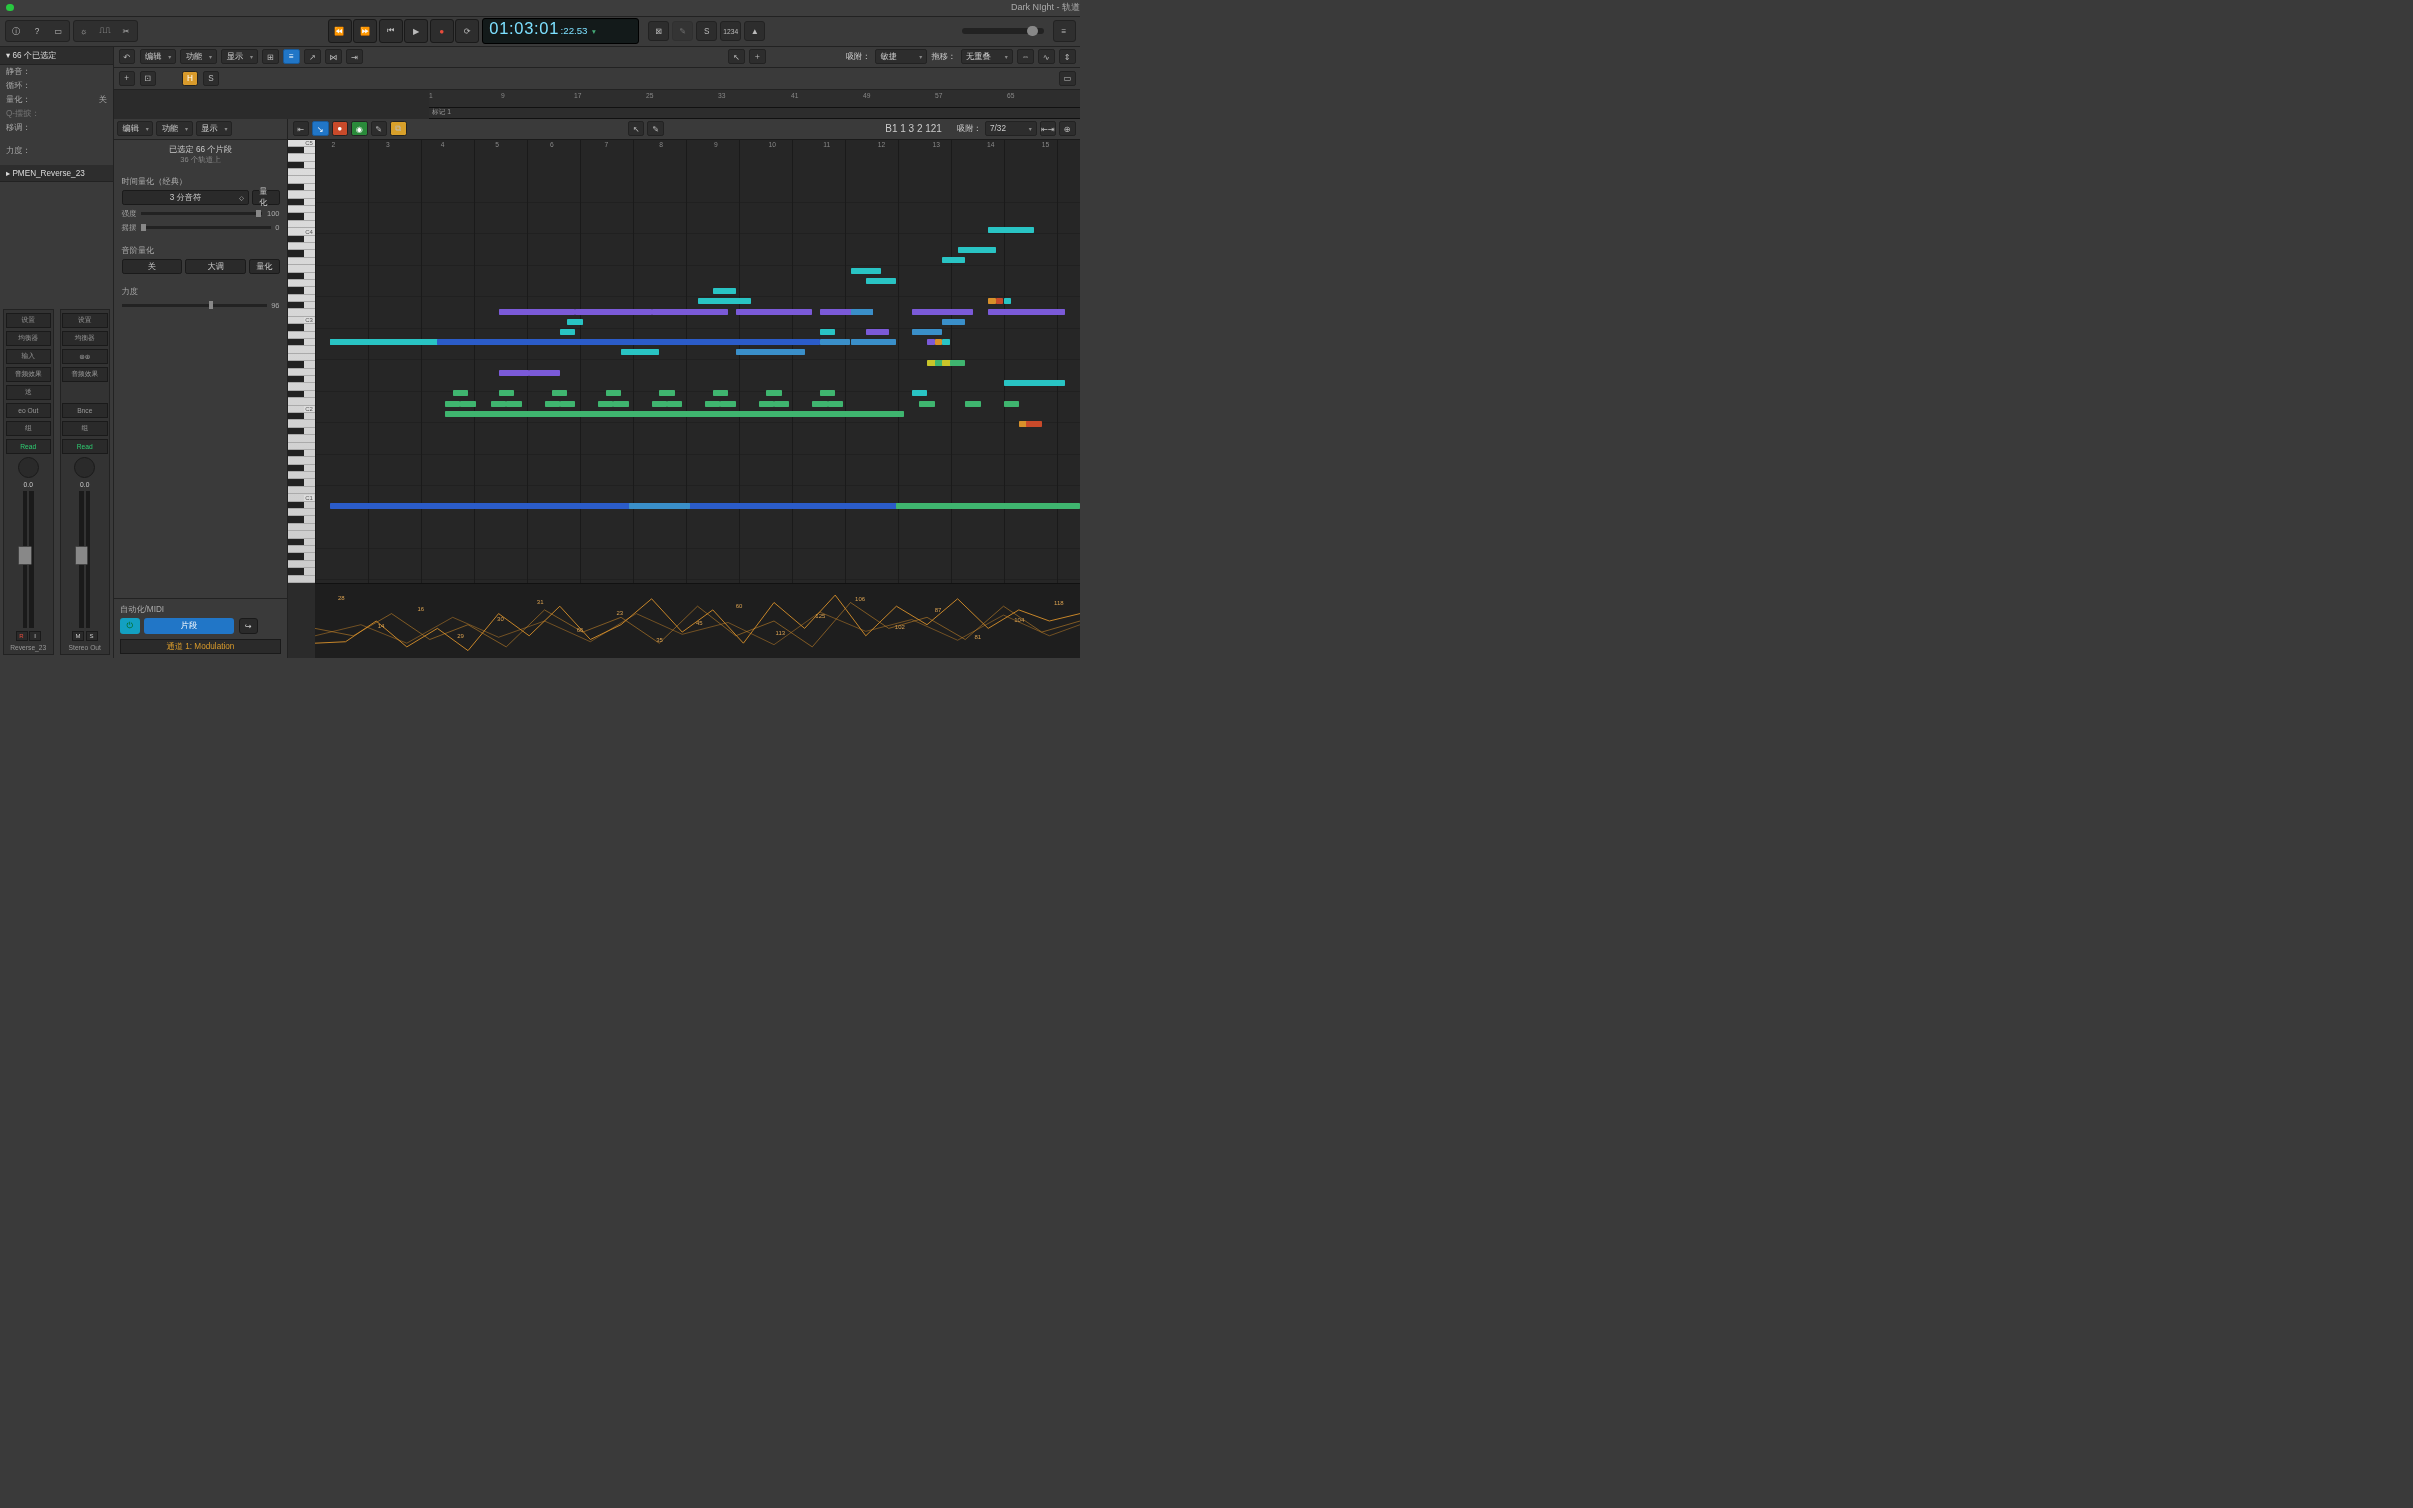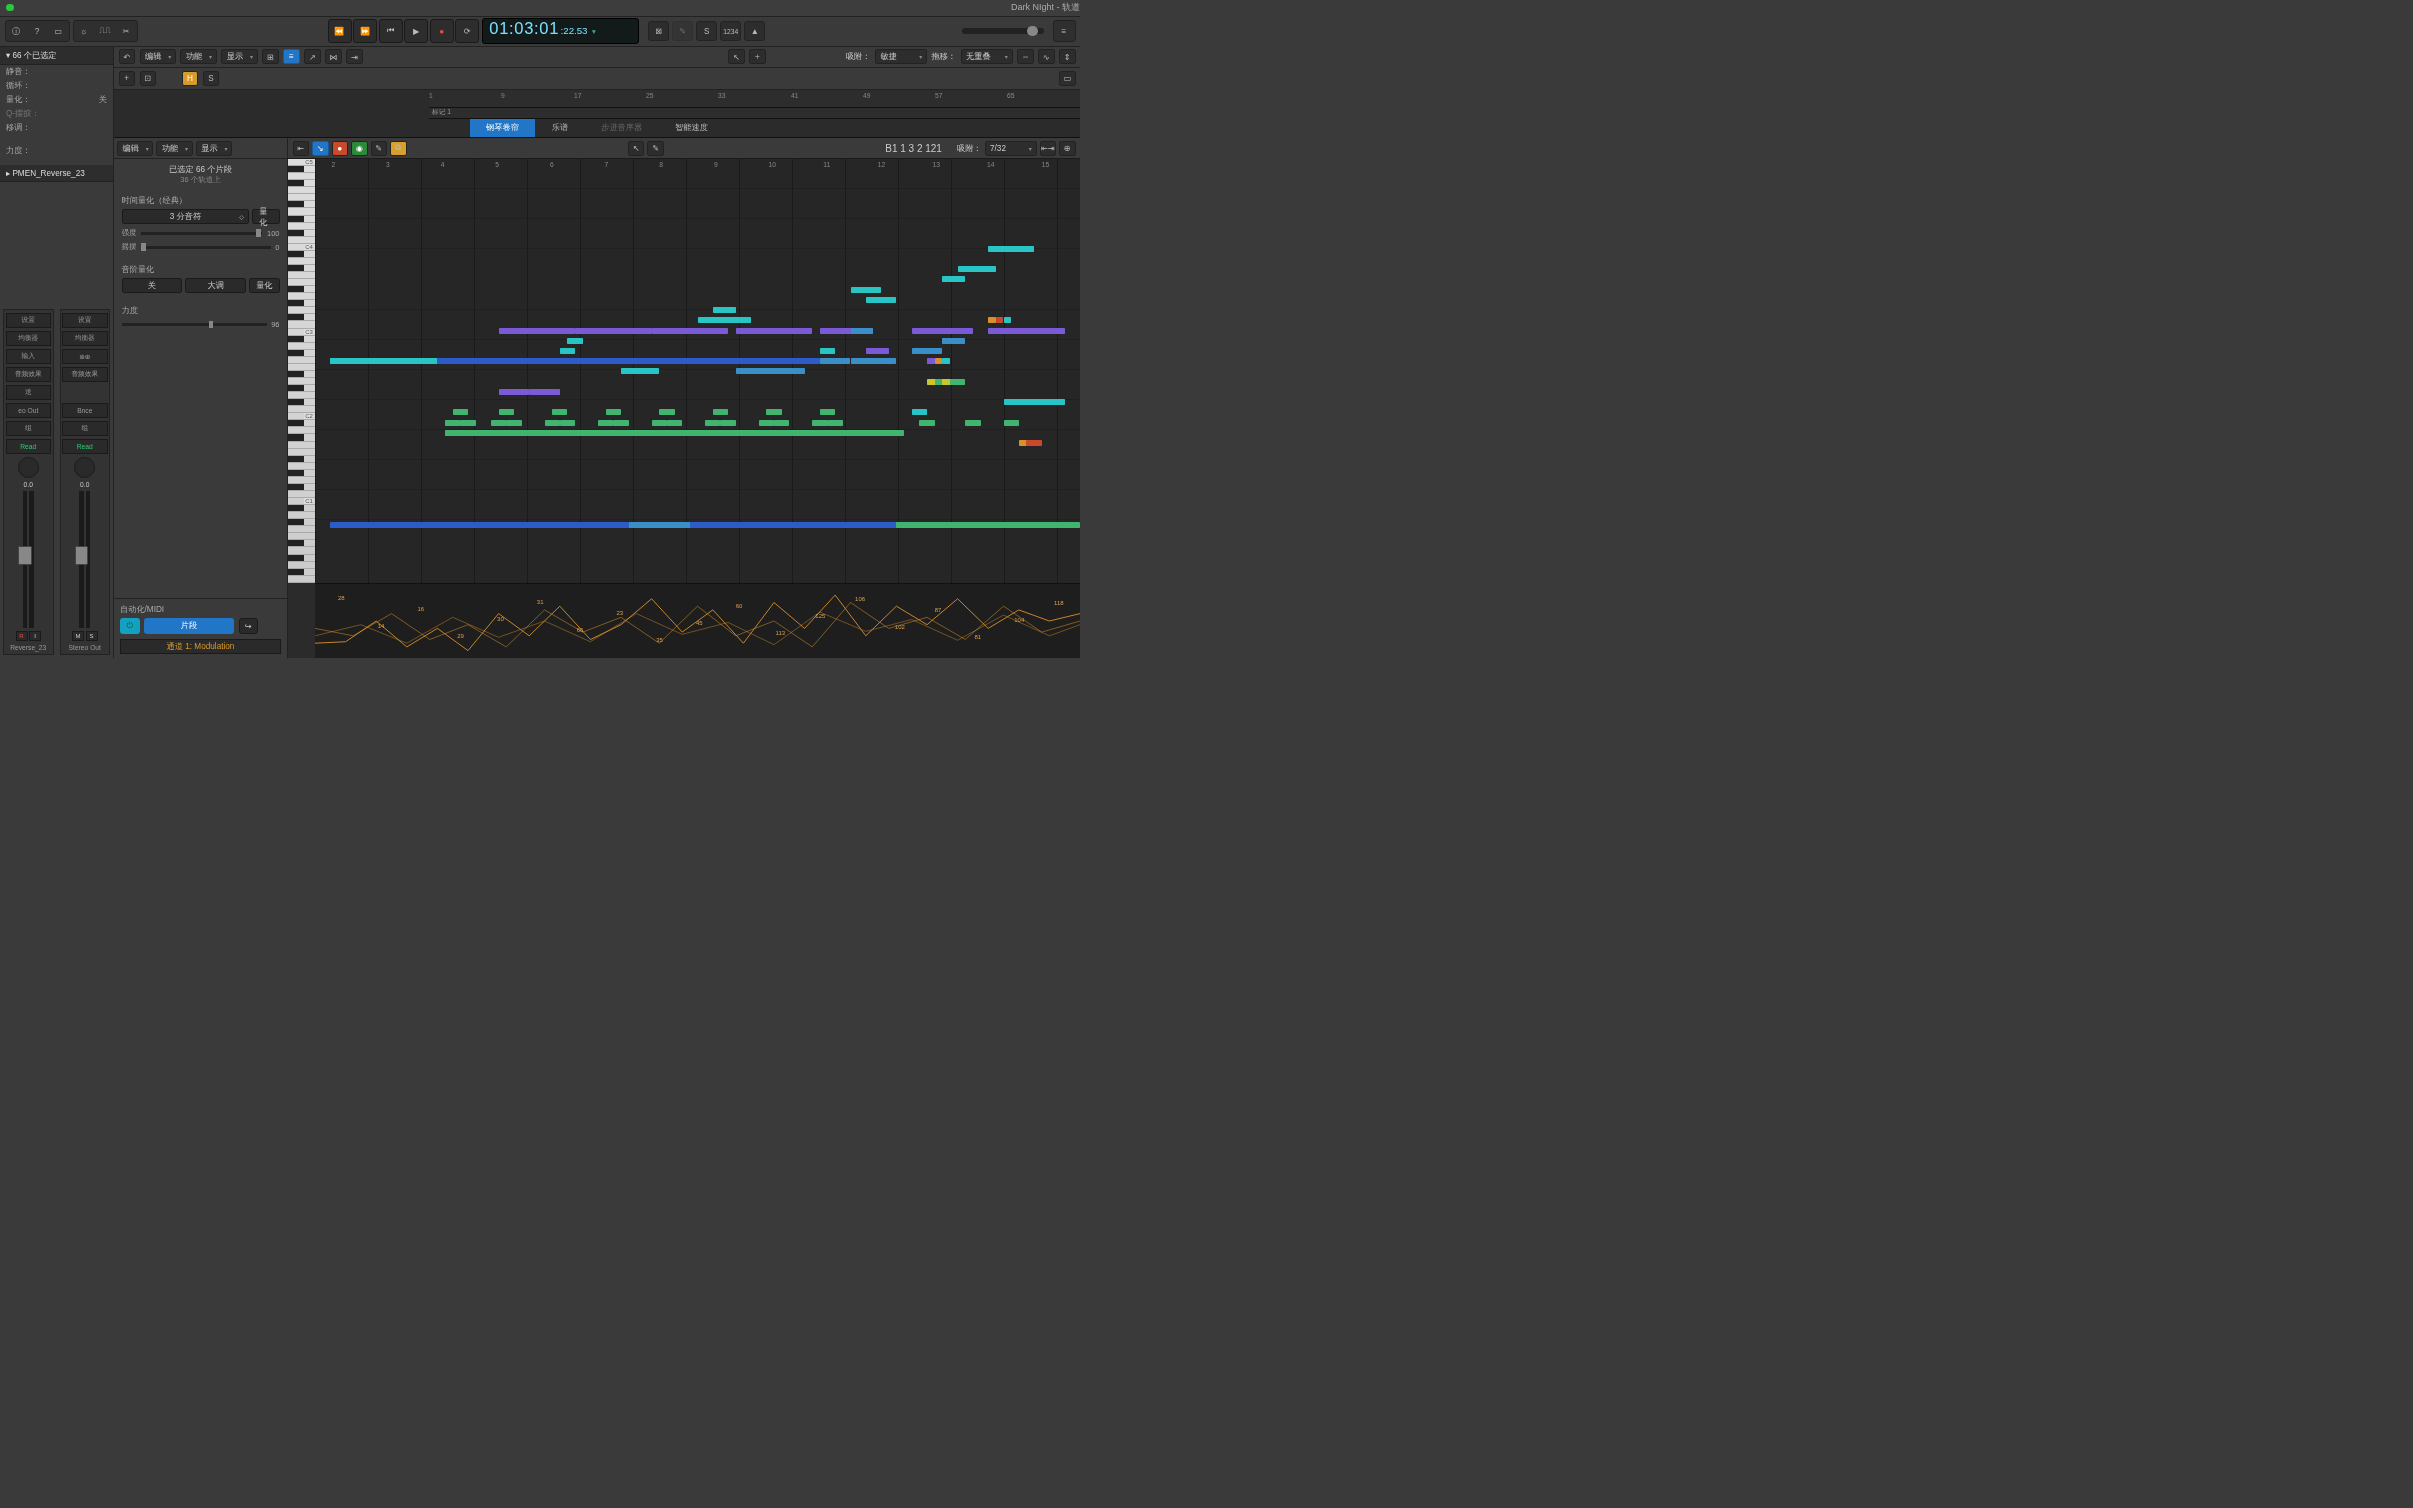--- a/index.html
+++ b/index.html
@@ -276,26 +276,20 @@
           <span style="left: 289px;">33</span>
           <span style="left: 362px;">41</span>
           <span style="left: 434px;">49</span>
           <span style="left: 506px;">57</span>
           <span style="left: 578px;">65</span>
         </div>
       <div class="marker-lane">
         <span style="position:absolute;left:3px;top:0">标记 1</span>
       </div>
 
-      <div class="editor-tabs">
-        <div class="tab active">钢琴卷帘</div>
-        <div class="tab">乐谱</div>
-        <div class="tab dis">步进音序器</div>
-        <div class="tab">智能速度</div>
-      </div>
 
       <div class="editor">
 
         <div class="ed-sidebar">
           <div class="ed-menu">
             <div class="sel">编辑</div>
             <div class="sel">功能</div>
             <div class="sel">显示</div>
           </div>
           <div class="ed-title">

